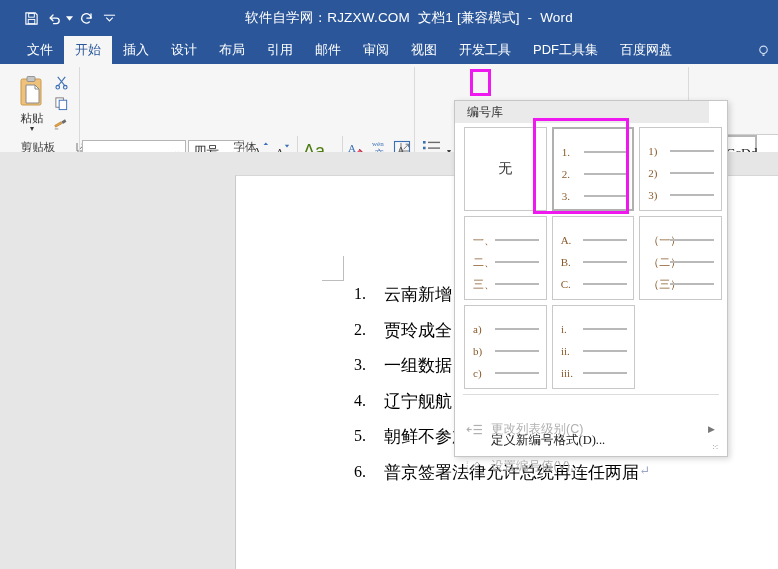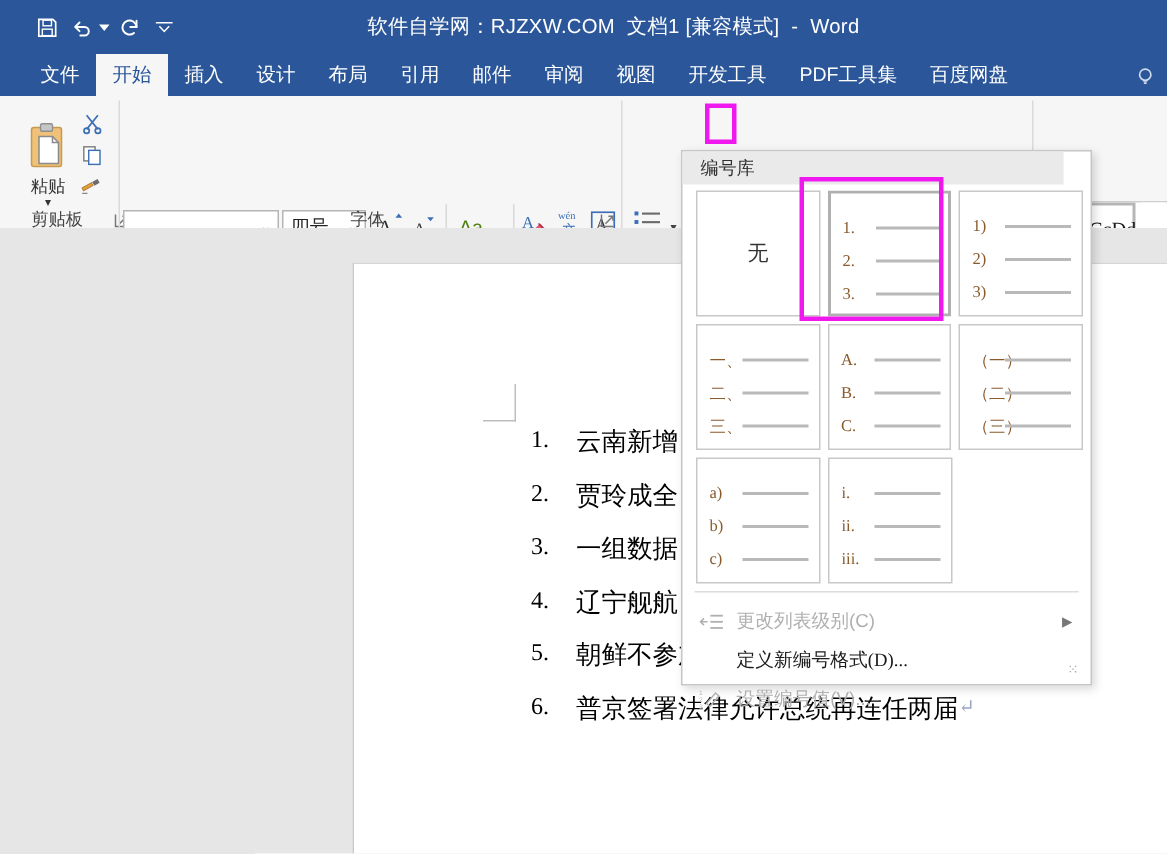--- a/index.html
+++ b/index.html
@@ -62,21 +62,21 @@
     position:absolute; font-size:11.5px; color:#444; text-align:center;
     bottom:2px; height:16px; line-height:16px;
   }
   .dialog-launcher {
     position:absolute; width:11px; height:11px; font-size:9px; color:#666;
   }
 
   
   .clip-paste {
     position:absolute; left:10px; top:4px; width:44px; height:70px;
-    display:flex; flex-direction:column; align-items:center; justify-content:flex-end;
+    display:flex; flex-direction:column; align-items:center; justify-content:center;
   }
   .clip-paste .lbl { font-size:11.5px; color:#333; margin-top:2px; }
   .clip-paste .car { font-size:8px; color:#333; line-height:6px; }
   .mini-btn {
     position:absolute; width:22px; height:21px; display:flex; align-items:center; justify-content:center;
   }
 
   
   .fontbox {
     position:absolute; left:82px; top:76px; width:104px; height:22px;
@@ -336,21 +336,21 @@
           <path d="M14 3h5l-2.5-3z" fill="#3b6fb5"></path>
         </svg>
     </div>
     <div class="tb" style="left:272px; top:76px; width:22px;">
       <svg width="16" height="16" viewBox="0 0 18 16">
           <text x="1" y="14" font-family="Liberation Serif, serif" font-size="12" fill="#2d2d2d">A</text>
           <path d="M11 1h5l-2.5 3z" fill="#3b6fb5"></path>
         </svg>
     </div>
     <div class="vsep" style="left:297px; top:72px; height:20px;"></div>
-    <div class="tb" style="left:301px; top:76px; width:26px; font-size:13px; color:#4d7c0f;">Aa</div>
+    <div class="tb" style="left:301px; top:76px; width:26px; font-size:18px; color:#4d7c0f;">Aa</div>
     <div class="tb" style="left:327px; top:78px; width:10px; font-size:8px; color:#444;">▾</div>
     <div class="vsep" style="left:342px; top:72px; height:20px;"></div>
     <div class="tb" style="left:346px; top:74px; width:22px;">
       <svg width="18" height="18" viewBox="0 0 18 18">
           <text x="0" y="12" font-family="Liberation Serif, serif" font-size="11" fill="#3b6fb5">A</text>
           <path d="M7 14l5-5 3 3-5 5z" fill="#e8556e"></path>
           <path d="M11 9l3 3" stroke="#a03145" stroke-width="0.9"></path>
         </svg>
     </div>
     <div class="tb" style="left:369px; top:73px; width:22px;">
@@ -693,21 +693,21 @@
                 <span class="mk">iii.</span>
                 <span class="bar"></span>
               </div>
             </div>
           </div>
         </div>
       </div>
 
     <div class="np-sep" style="top:293px;"></div>
 
-    <div class="np-item disabled" style="top:300px;">
+    <div class="np-item disabled" style="top:315px;">
       <span class="ic">
         <svg width="17" height="13" viewBox="0 0 18 14">
             <path d="M6 7H1" stroke="#b0b0b0" stroke-width="1.2"></path>
             <path d="M3.4 4.6 1 7l2.4 2.4" fill="none" stroke="#b0b0b0" stroke-width="1.2"></path>
             <rect x="8" y="2" width="9" height="1.3" fill="#b0b0b0"></rect>
             <rect x="8" y="6.4" width="9" height="1.3" fill="#b0b0b0"></rect>
             <rect x="8" y="10.8" width="9" height="1.3" fill="#b0b0b0"></rect>
           </svg>
       </span>
       <span>更改列表级别(C)</span>

